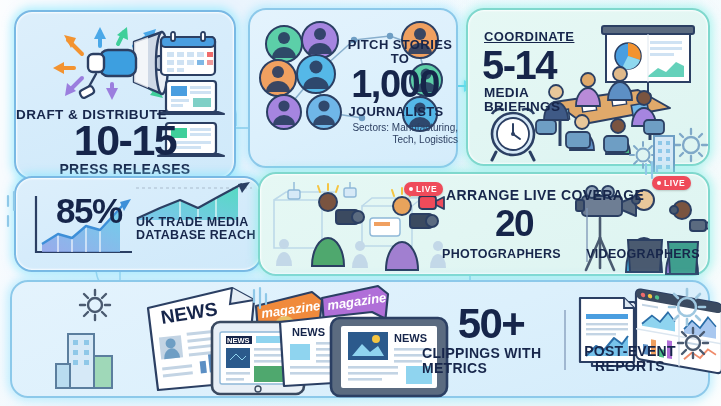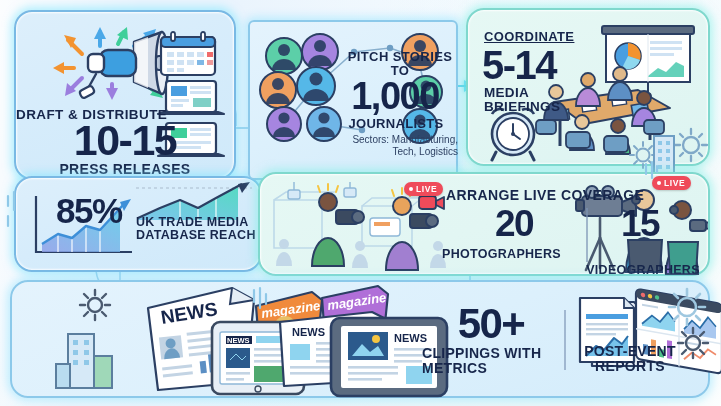--- a/index.html
+++ b/index.html
@@ -47,40 +47,40 @@
   #p1-num{position:absolute;left:0;right:0;top:108px;text-align:center;font-size:43px;}
   #p1-label{position:absolute;left:0;right:0;top:150px;text-align:center;font-size:14px;}
   #p1-sub{position:absolute;left:0;right:0;top:167px;text-align:center;font-size:11.5px;}
 
   
   #p2{left:14px;top:176px;width:248px;height:96px;}
   #p2-num{position:absolute;left:40px;top:16px;font-size:35px;}
   #p2-label{position:absolute;left:120px;top:38px;width:120px;font-size:12.5px;text-align:left;}
 
   
-  #p3{left:248px;top:20px;width:210px;height:160px;border-radius:6px;}
+  #p3{left:248px;top:8px;width:210px;height:160px;}
   #p3-kicker{position:absolute;left:96px;top:28px;width:108px;text-align:center;font-size:13px;}
   #p3-num{position:absolute;left:84px;top:56px;width:122px;text-align:center;font-size:38px;}
   #p3-label{position:absolute;left:86px;top:95px;width:120px;text-align:center;font-size:13px;}
   #p3-sub{position:absolute;left:86px;top:112px;width:122px;text-align:right;font-size:10px;}
 
   
   #p4{left:466px;top:8px;width:244px;height:158px;}
   #p4-kicker{position:absolute;left:16px;top:20px;font-size:13px;text-decoration:underline;}
   #p4-num{position:absolute;left:14px;top:36px;font-size:40px;}
   #p4-label{position:absolute;left:16px;top:76px;width:100px;font-size:13.5px;}
 
   
   #p5{left:258px;top:172px;width:452px;height:104px;}
   #p5-kicker{position:absolute;left:186px;top:14px;font-size:14px;}
   #p5-a-num{position:absolute;left:196px;top:32px;width:116px;text-align:center;font-size:37px;}
   #p5-a-label{position:absolute;left:182px;top:74px;width:140px;text-align:left;font-size:12.5px;}
   #p5-divider{position:absolute;left:326px;top:34px;width:1.5px;height:54px;background:#7c93b4;opacity:.65;}
   #p5-b-num{position:absolute;left:330px;top:32px;width:100px;text-align:center;font-size:37px;}
-  #p5-b-label{position:absolute;left:324px;top:90px;width:118px;text-align:center;font-size:12.5px;}
+  #p5-b-label{position:absolute;left:324px;top:74px;width:118px;text-align:center;font-size:12.5px;}
 
   
   #p6{left:10px;top:280px;width:700px;height:118px;}
   #p6-num{position:absolute;left:424px;top:22px;width:110px;text-align:center;font-size:42px;}
   #p6-label{position:absolute;left:410px;top:64px;width:136px;text-align:left;font-size:14px;}
   #p6-divider{position:absolute;left:552px;top:28px;width:1.5px;height:60px;background:#7c93b4;opacity:.6;}
   #p6-label2{position:absolute;left:556px;top:62px;width:124px;text-align:center;font-size:14px;}
 
   
   .live-badge{position:absolute;background:#ef4b5a;color:#fff;border-radius:9px;
@@ -609,21 +609,20 @@
       </g>
     </svg>
 
     <div class="kicker" id="p5-kicker">ARRANGE LIVE COVERAGE</div>
 
     <div class="bignum" id="p5-a-num">20</div>
     <div class="label" id="p5-a-label">PHOTOGRAPHERS</div>
 
     <div id="p5-divider"></div>
 
-    <div class="bignum" id="p5-b-num">15</div>
     <div class="label" id="p5-b-label">VIDEOGRAPHERS</div>
   </div>
 
   <div class="live-badge" style="left:404px;top:182px;">
     <span class="dot"></span>
     <span>LIVE</span>
   </div>
   <div class="live-badge" style="left:652px;top:176px;">
     <span class="dot"></span>
     <span>LIVE</span>

